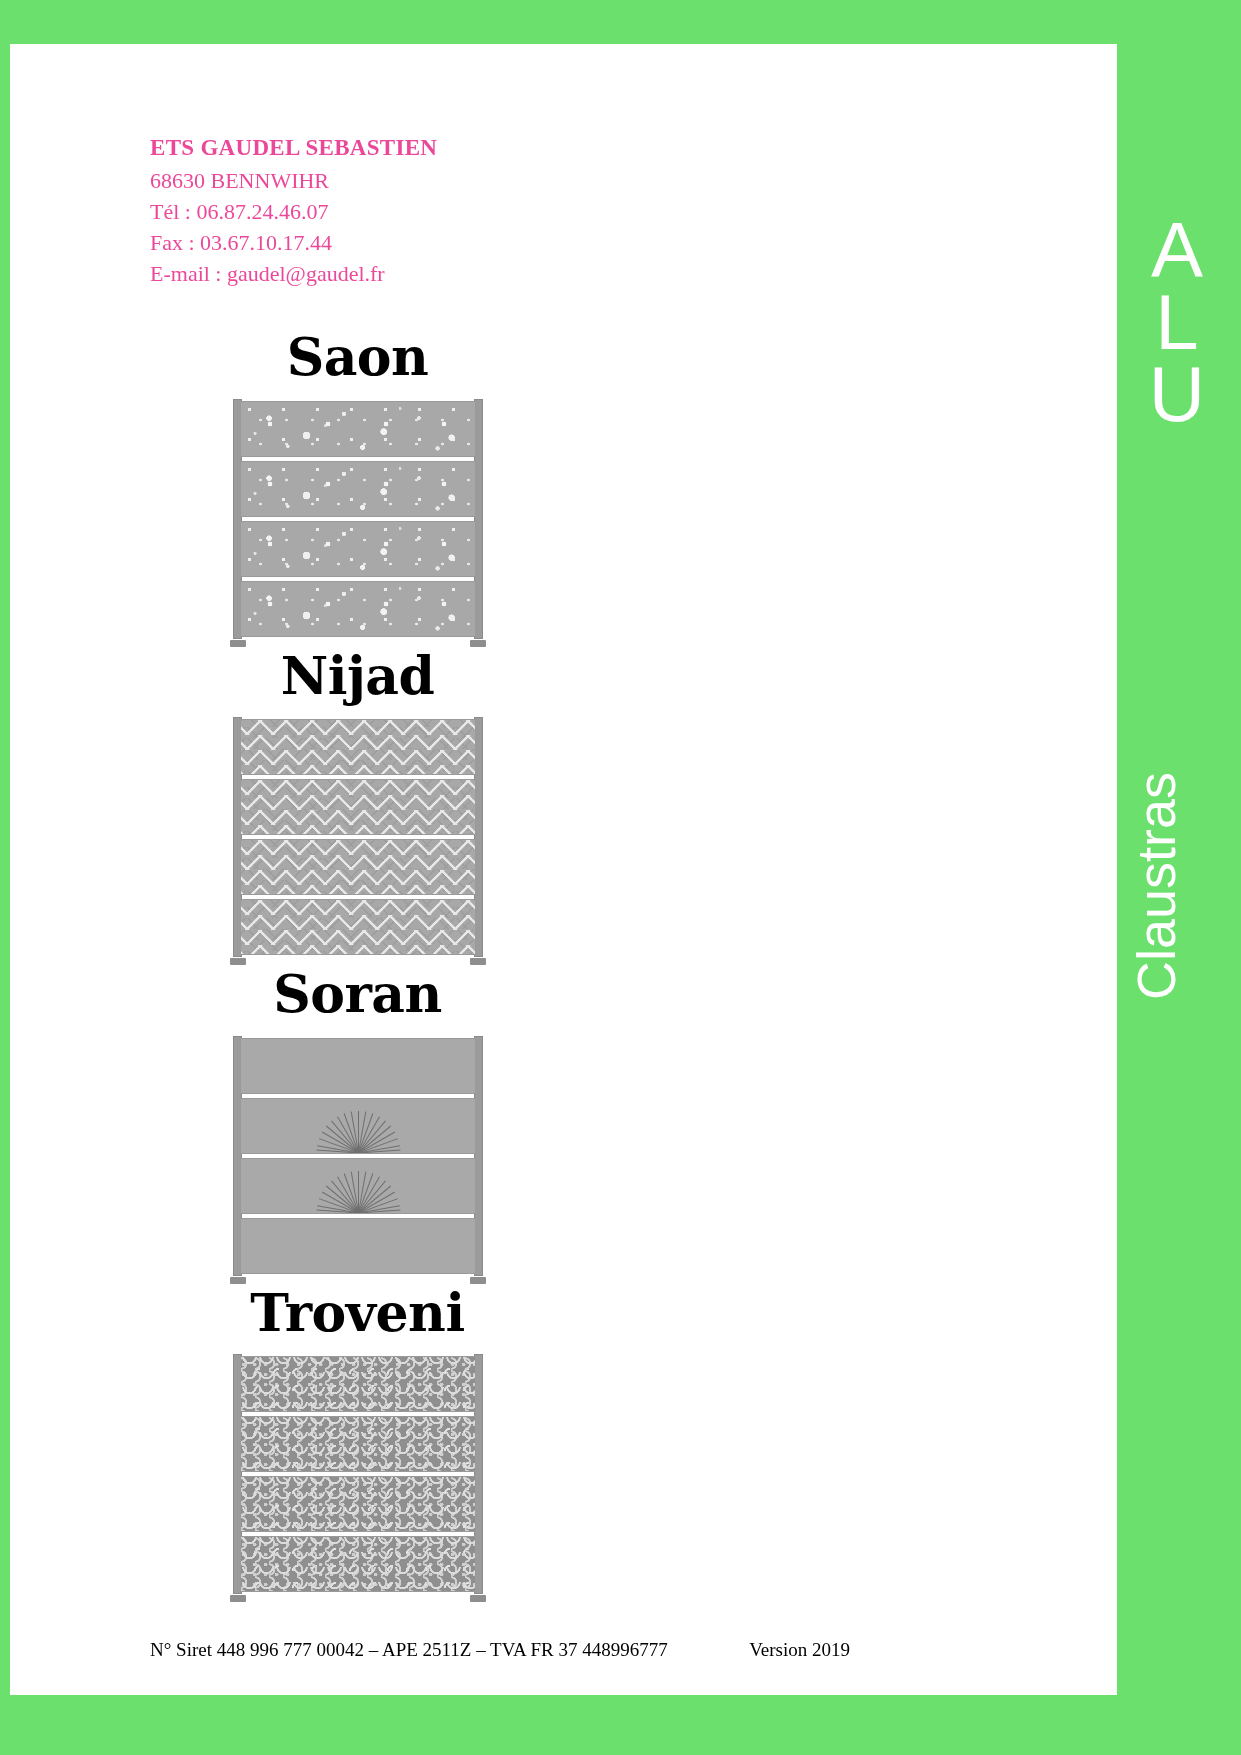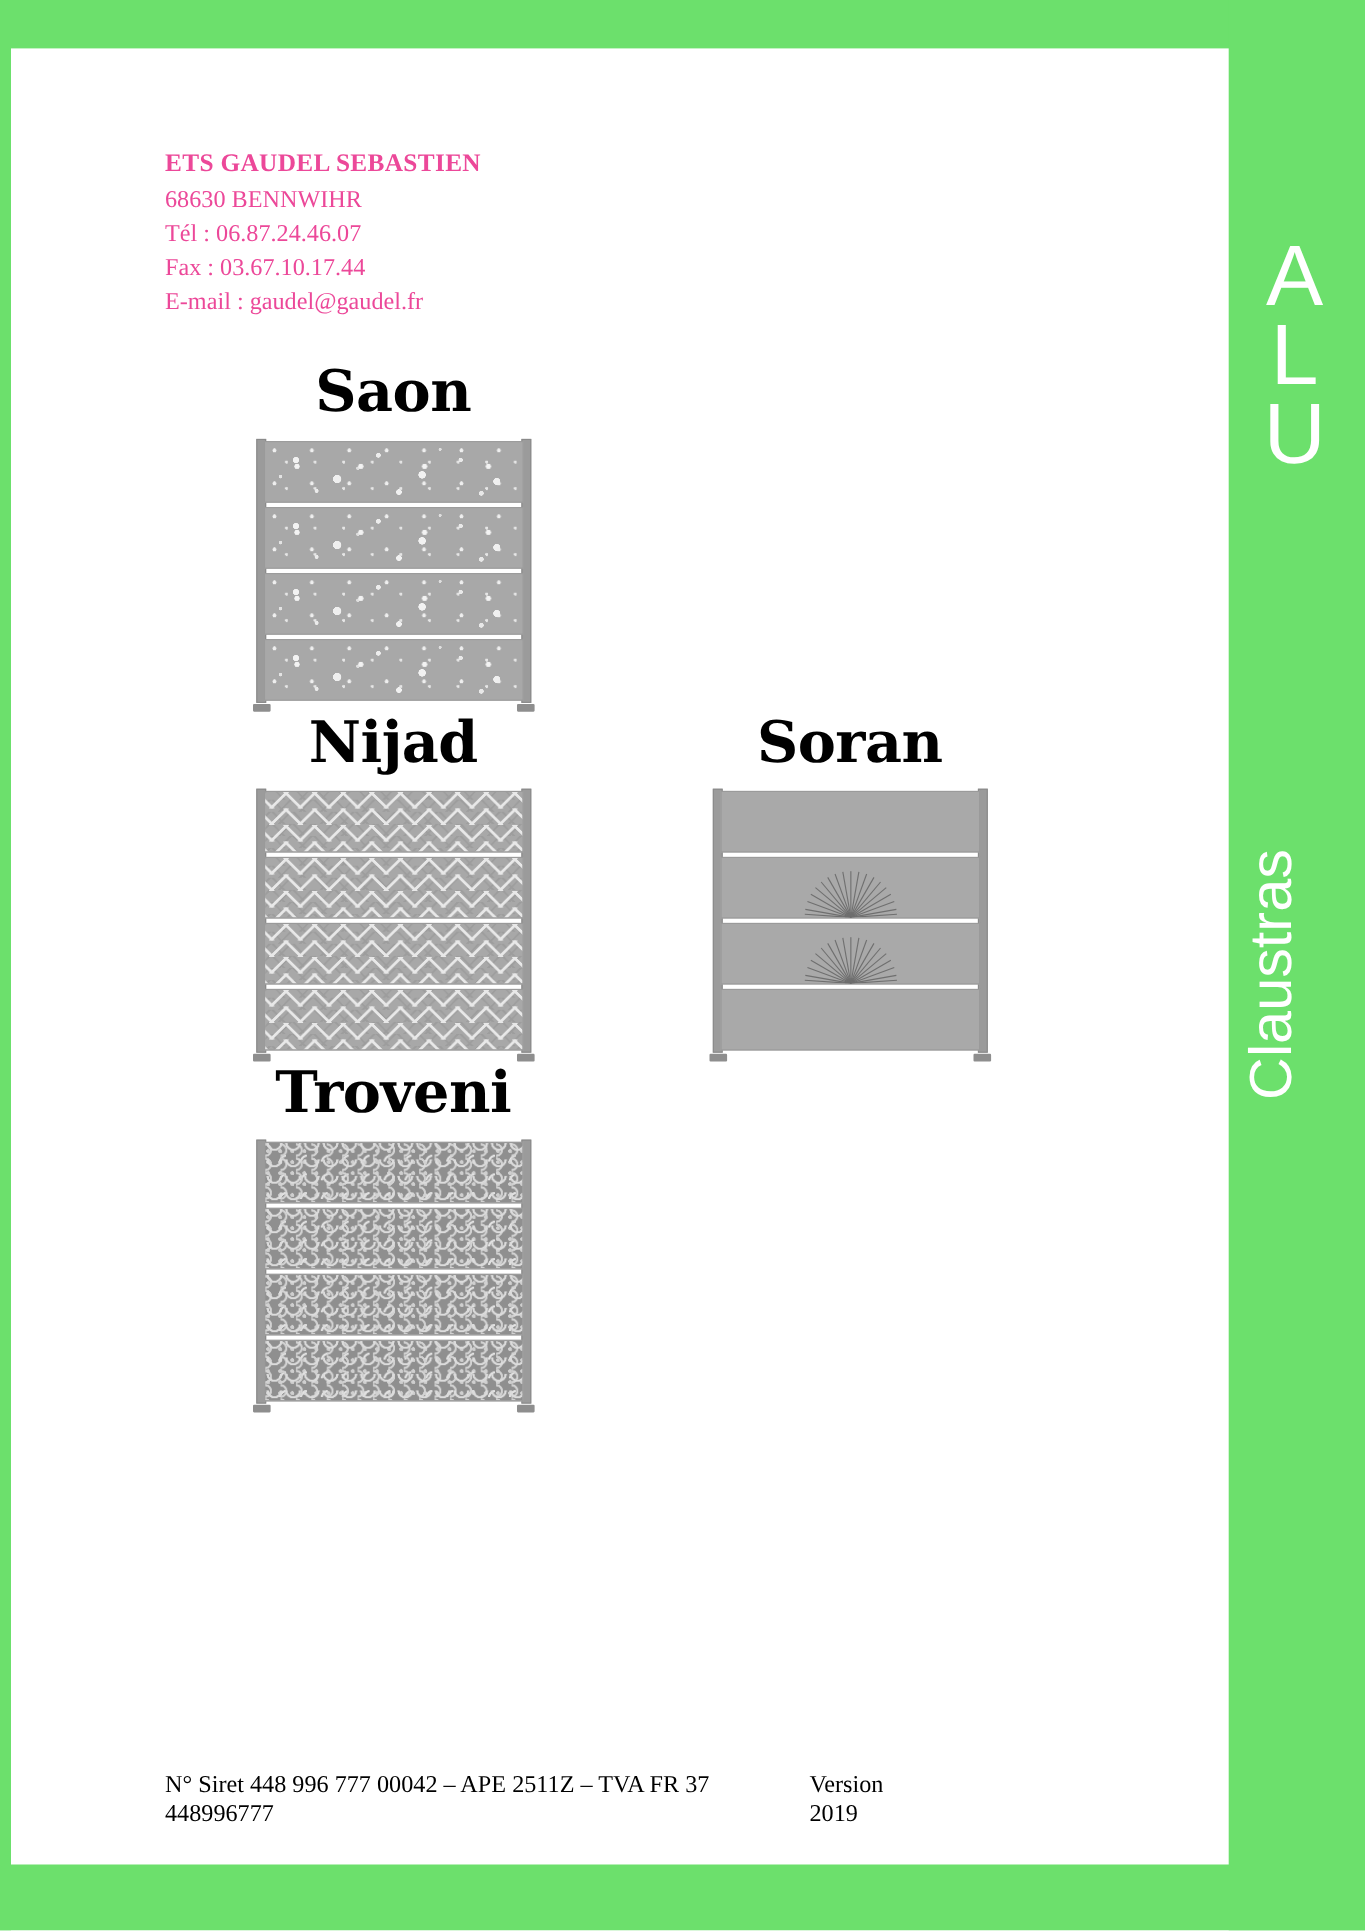--- a/index.html
+++ b/index.html
@@ -94,20 +94,21 @@
 
   
   .grid {
     position: absolute;
     left: 150px;
     top: 330px;
     width: 830px;
   }
   .prow {
     display: flex;
+    flex-direction: column;
     justify-content: flex-start;
   }
   .cell {
     width: 415px;
     display: flex;
     flex-direction: column;
     align-items: center;
   }
   .cell .title {
     font-family: "DejaVu Serif", serif;
@@ -281,21 +282,21 @@
   }
 
   
   .footer {
     position: absolute;
     left: 150px;
     bottom: 94px;
     width: 830px;
     display: flex;
     justify-content: space-between;
-    font-size: 22px;
+    font-size: 19px;
     color: #000;
   }
   .footer .fl { }
   .footer .fr { margin-right: 130px; }
 </style>
 </head>
 <body>
 
 <div class="green-top"></div>
 <div class="green-left"></div>

